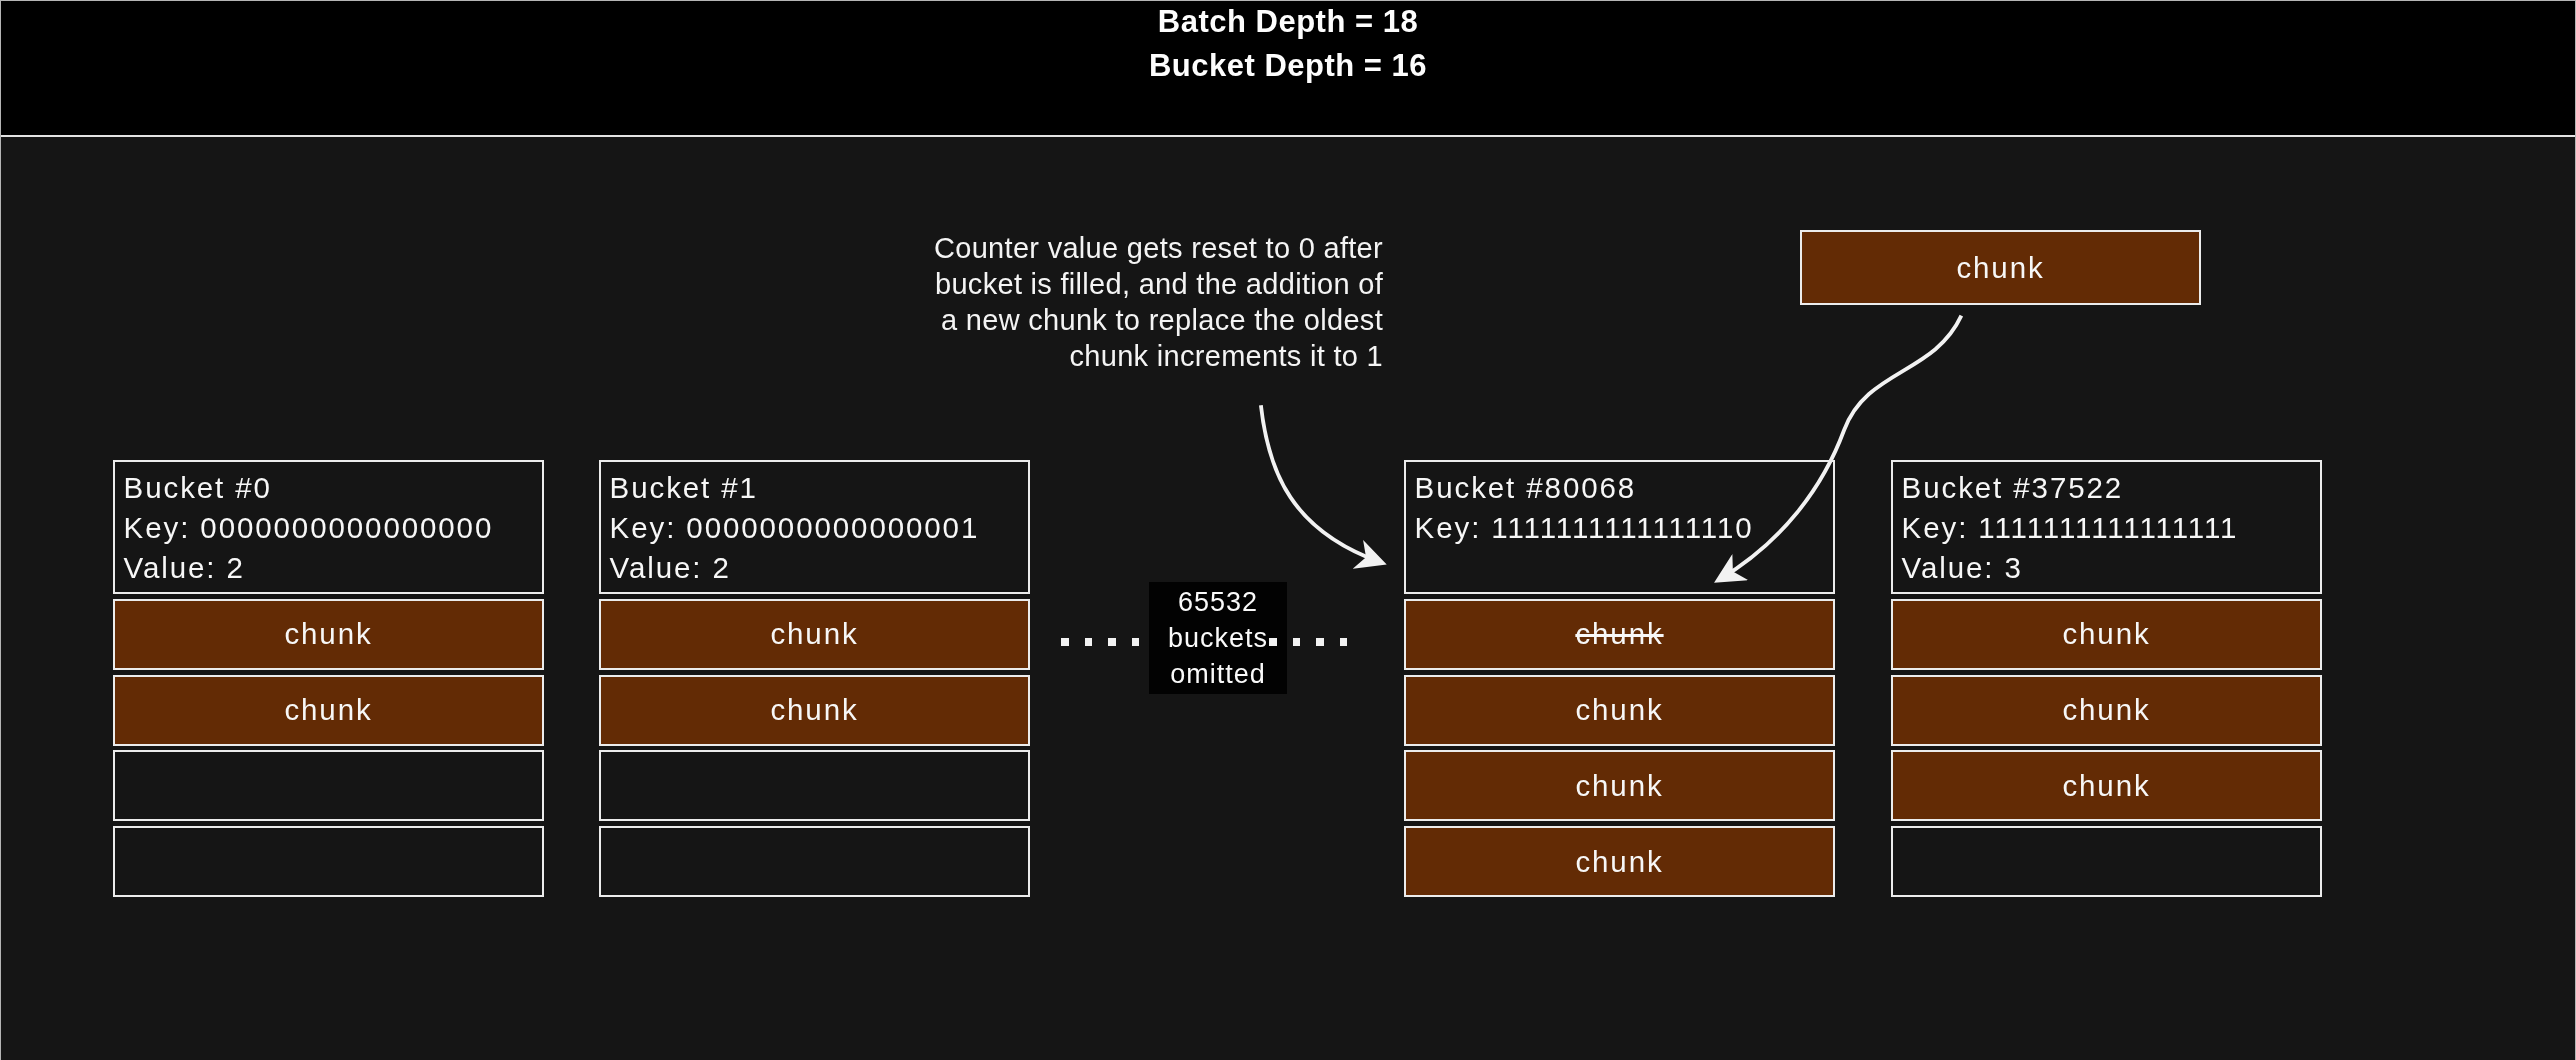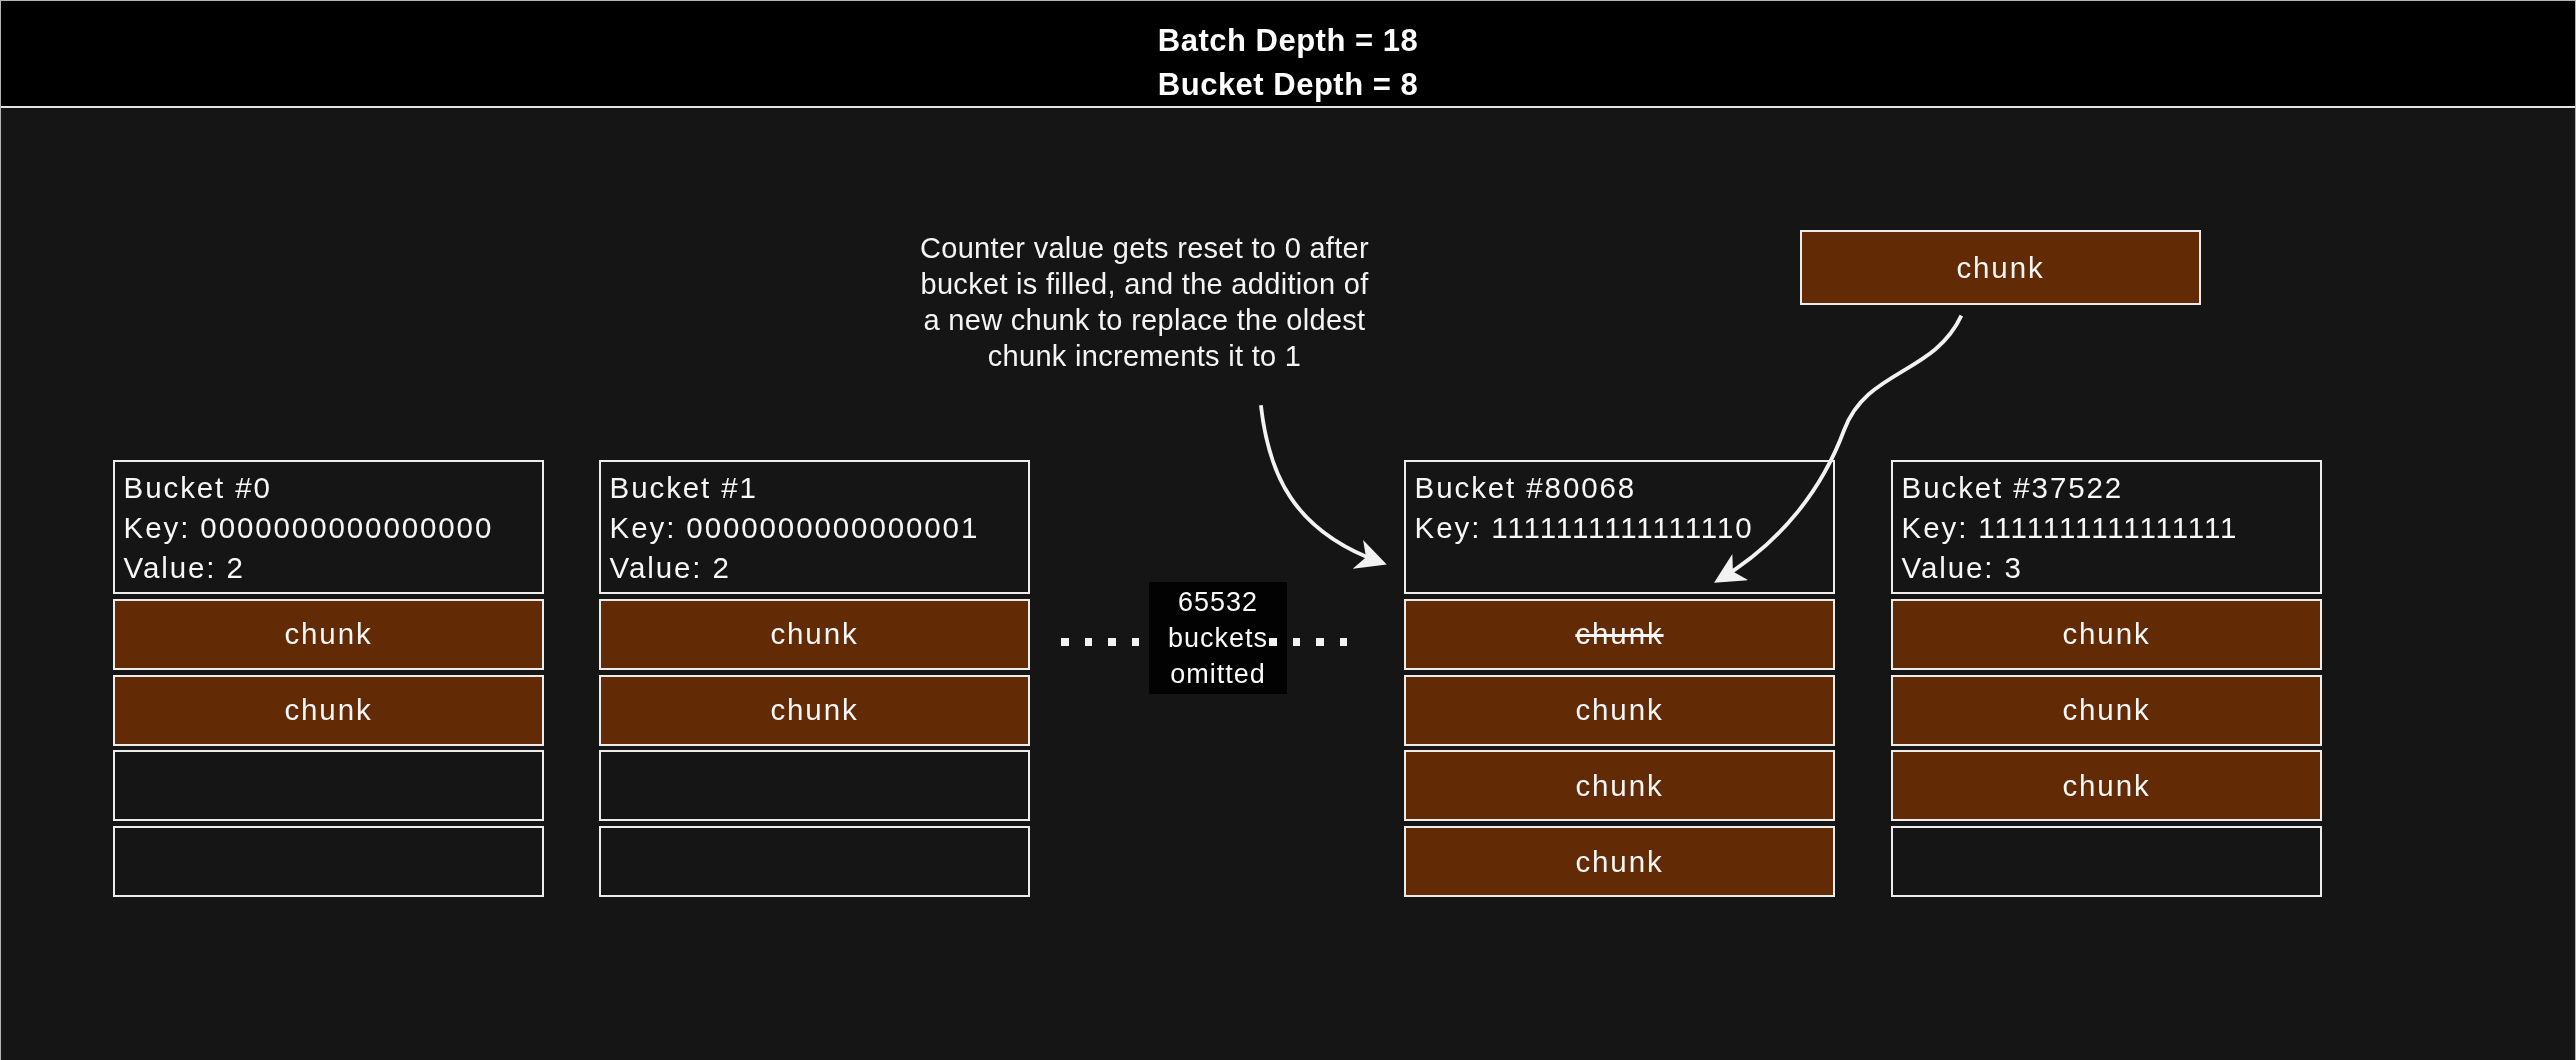--- a/index.html
+++ b/index.html
@@ -8,35 +8,35 @@
     width:2576px;height:1061px;
     background:#151515;
     border:1.9px solid #b5b5b5;
     box-sizing:border-box;
     overflow:hidden;
     font-family:"Liberation Sans", sans-serif;
     color:#f7f7f7;
   }
   
   .header-band{
-    position:absolute;left:0;top:0;right:0;height:107px;
+    position:absolute;left:0;top:0;right:0;height:136px;
     background:#000;
     border-bottom:2.9px solid #e3e3e3;
     box-sizing:border-box;
-    display:flex;flex-direction:column;align-items:center;justify-content:flex-end;
+    display:flex;flex-direction:column;align-items:center;justify-content:flex-start;
     gap:1.9px;
   }
   .header-band .title-line{
     font-size:31px;font-weight:bold;letter-spacing:0.5px;line-height:42px;
     color:#fdfdfd;text-align:center;
   }
   
   .annotation{
     position:absolute;left:905px;top:229px;width:477px;
-    text-align:center;font-size:29px;line-height:36px;letter-spacing:0.3px;
+    text-align:right;font-size:29px;line-height:36px;letter-spacing:0.3px;
     color:#f4f4f4;white-space:pre-line;
   }
   
   .floating-chunk{
     position:absolute;left:1799px;top:229px;width:401px;height:75px;
     background:var(--chunk-fill,#632B05);
     border:2.9px solid #ececec;box-sizing:border-box;
     display:flex;align-items:center;justify-content:center;
     font-size:29.5px;letter-spacing:1.9px;color:#f7f7f7;
   }
@@ -73,21 +73,21 @@
   
   svg.arrows{position:absolute;left:0;top:0;width:2576px;height:1061px;pointer-events:none;}
 </style>
 </head>
 <body>
 
 <div class="page" style="background: rgb(21, 21, 21);">
 
   <div class="header-band" style="background: rgb(0, 0, 0);">
     <div class="title-line">Batch Depth = 18</div>
-    <div class="title-line">Bucket Depth = 8</div>
+    <div class="title-line">Bucket Depth = 16</div>
   </div>
 
   <div class="annotation">Counter value gets reset to 0 after
 bucket is filled, and the addition of
 a new chunk to replace the oldest
 chunk increments it to 1</div>
 
   <div class="floating-chunk">
     <span>chunk</span>
   </div>

